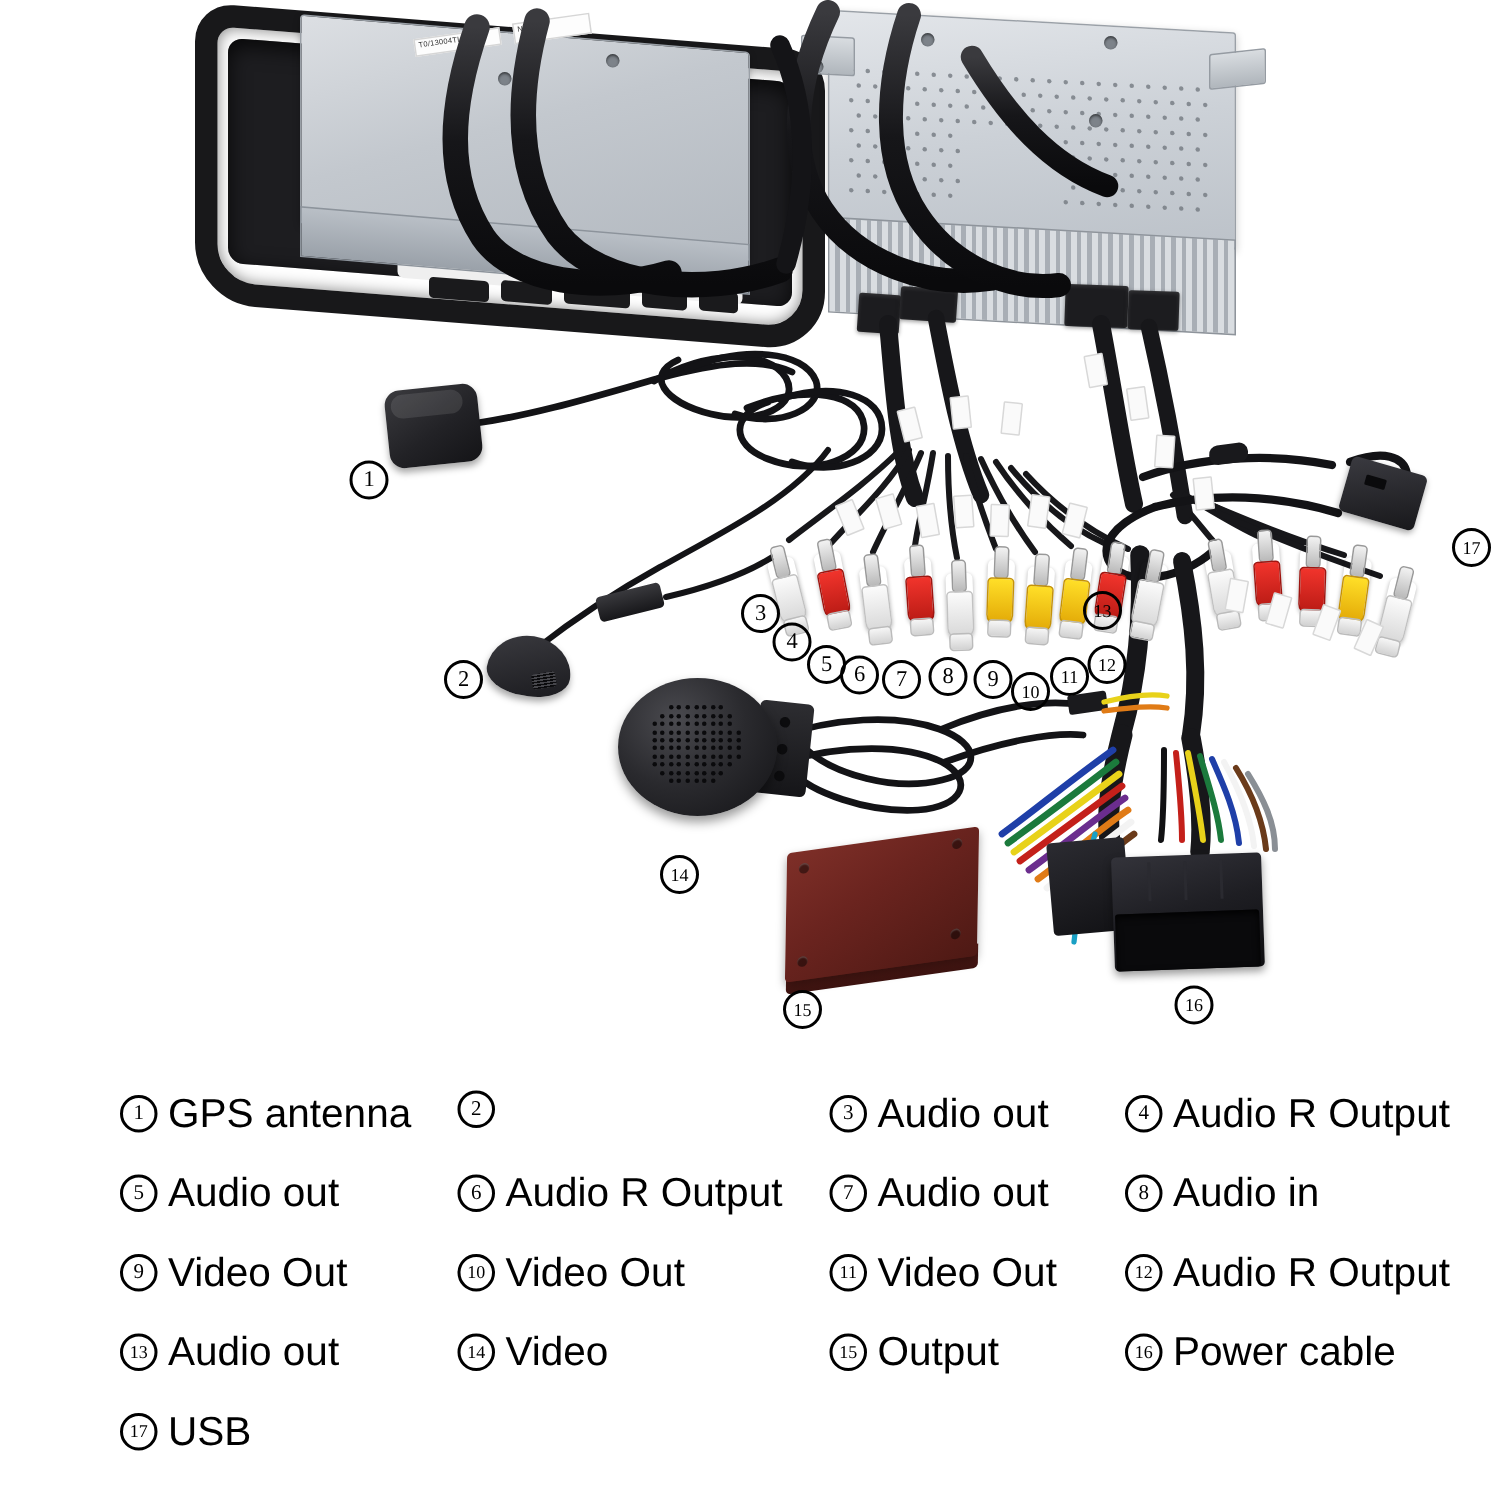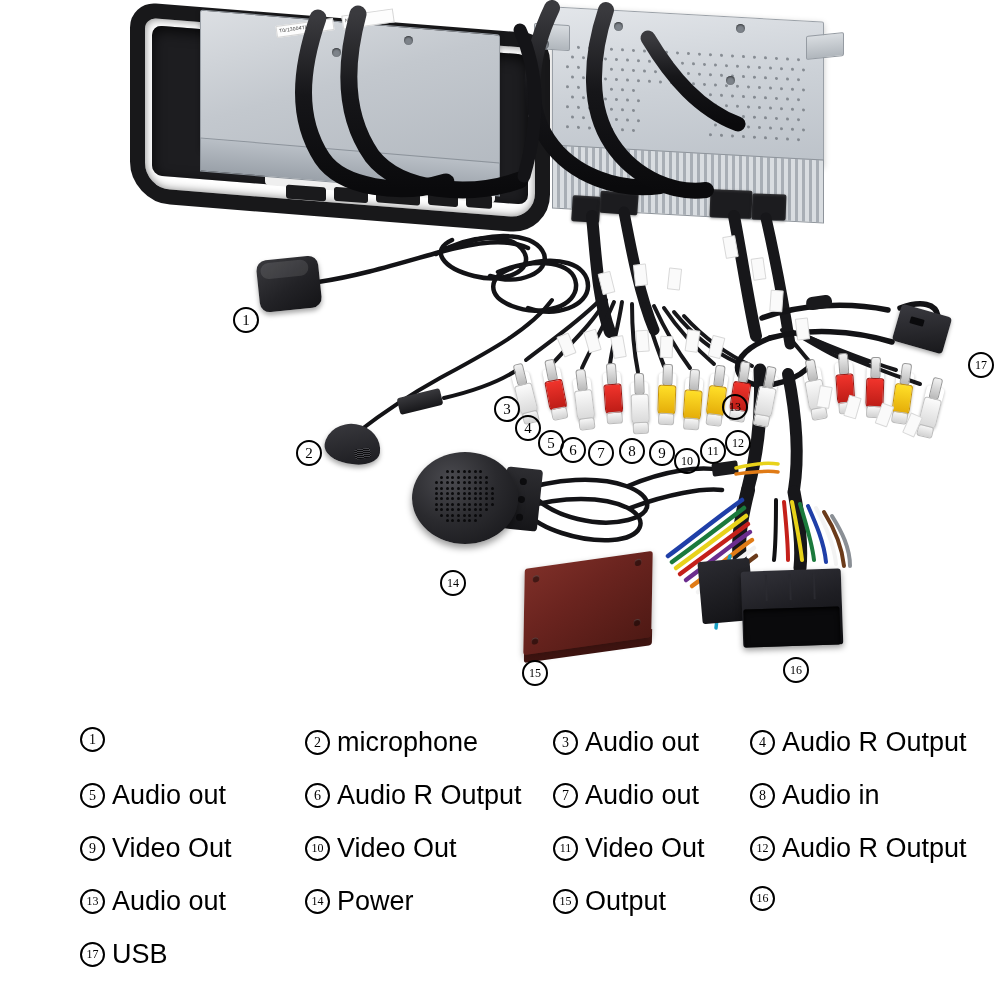--- a/index.html
+++ b/index.html
@@ -809,24 +809,24 @@
         <div class="callout" style="left: 522px; top: 660px; font-size: 12px;">15</div>
         <div class="callout" style="left: 783px; top: 657px; font-size: 12px;">16</div>
         <div class="callout" style="left: 968px; top: 352px; font-size: 12px;">17</div>
       </div>
   </div>
 
   <div class="legend" id="legend">
       <div class="legend-row" style="top: 12px;">
         <div class="legend-item" style="left: 80px;">
           <span class="legend-num">1</span>
+          <span class="legend-text">GPS antenna</span>
         </div>
         <div class="legend-item" style="left: 305px;">
           <span class="legend-num">2</span>
-          <span class="legend-text">microphone</span>
         </div>
         <div class="legend-item" style="left: 553px;">
           <span class="legend-num">3</span>
           <span class="legend-text">Audio out</span>
         </div>
         <div class="legend-item" style="left: 750px;">
           <span class="legend-num">4</span>
           <span class="legend-text">Audio R Output</span>
         </div>
       </div>
@@ -866,28 +866,29 @@
           <span class="legend-text">Audio R Output</span>
         </div>
       </div>
       <div class="legend-row" style="top: 171px;">
         <div class="legend-item" style="left: 80px;">
           <span class="legend-num wide">13</span>
           <span class="legend-text">Audio out</span>
         </div>
         <div class="legend-item" style="left: 305px;">
           <span class="legend-num wide">14</span>
-          <span class="legend-text">Power</span>
+          <span class="legend-text">Video</span>
         </div>
         <div class="legend-item" style="left: 553px;">
           <span class="legend-num wide">15</span>
           <span class="legend-text">Output</span>
         </div>
         <div class="legend-item" style="left: 750px;">
           <span class="legend-num wide">16</span>
+          <span class="legend-text">Power cable</span>
         </div>
       </div>
       <div class="legend-row" style="top: 224px;">
         <div class="legend-item" style="left: 80px;">
           <span class="legend-num wide">17</span>
           <span class="legend-text">USB</span>
         </div>
       </div>
     </div>
 

